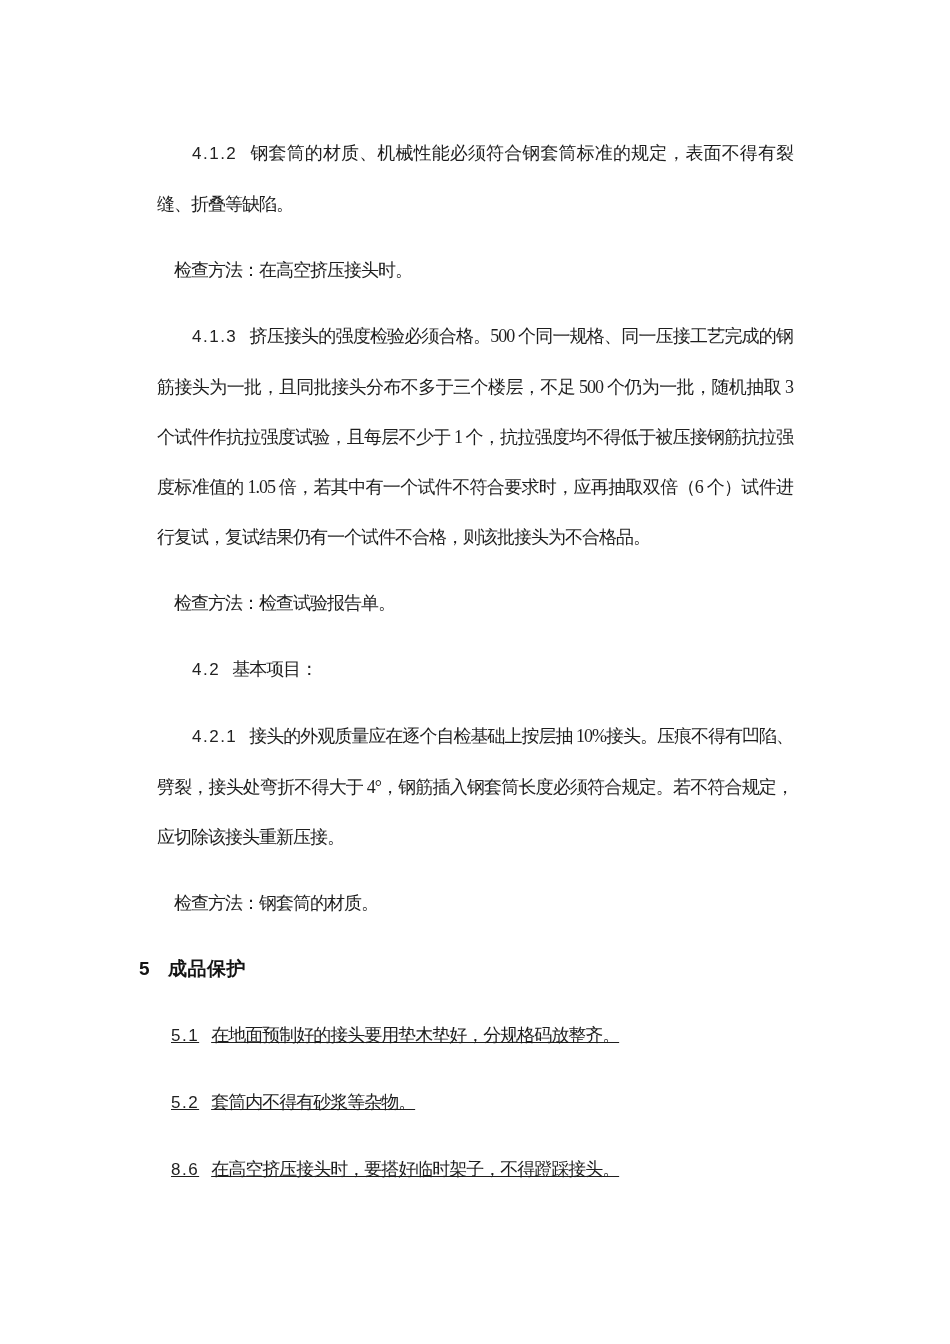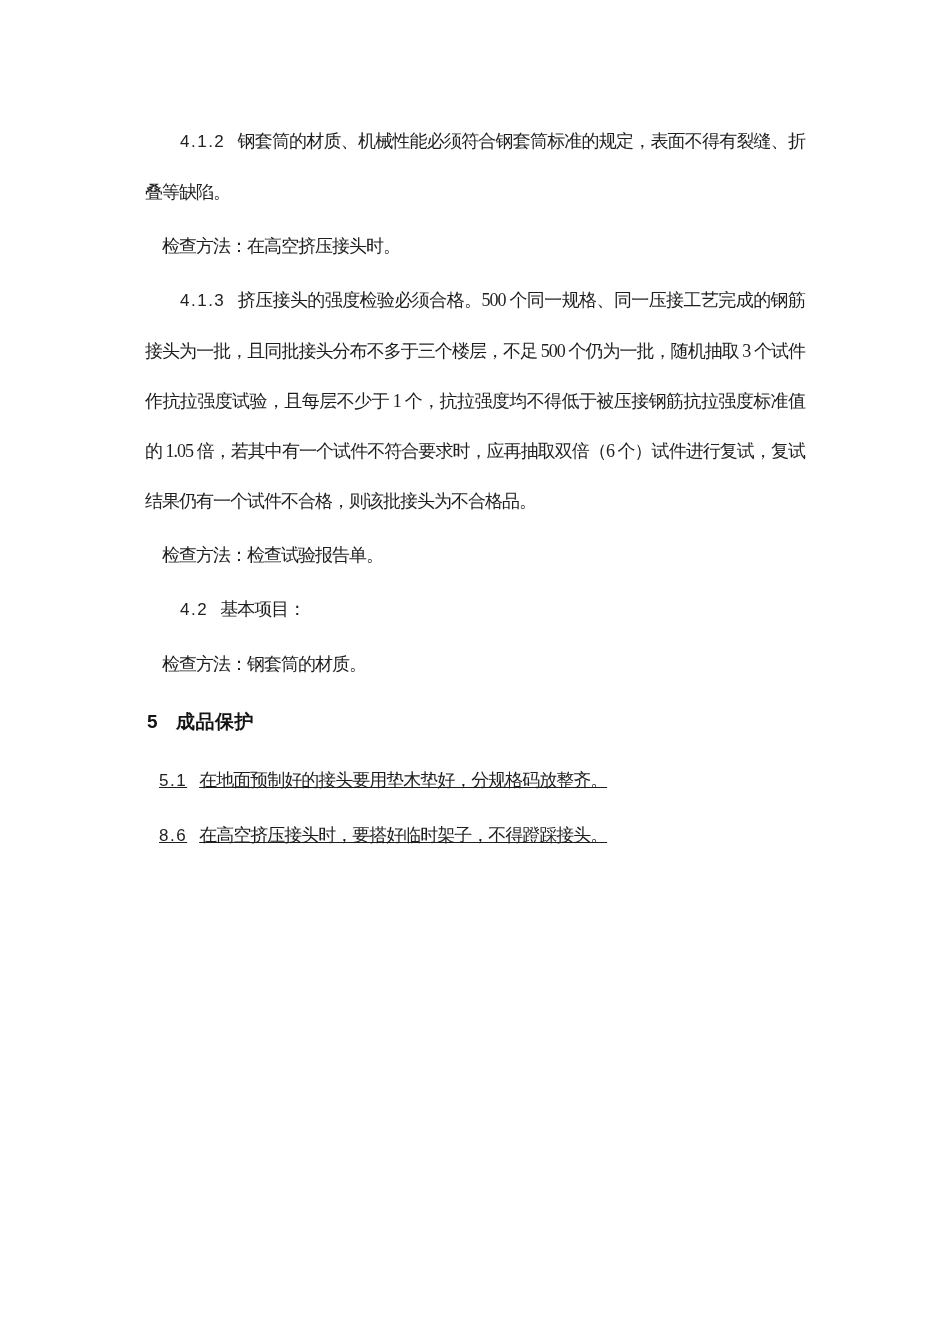--- a/index.html
+++ b/index.html
@@ -14,40 +14,40 @@
     background: #ffffff;
     overflow: hidden;
   }
   .doc-body {
     position: absolute;
     left: 141px;
     top: 112px;
     width: 668px;
   }
   .para {
-    margin: 4px;
+    margin: 16px;
     font-family: "Liberation Serif", "DejaVu Serif", serif;
     font-size: 18px;
     line-height: 50px;
     letter-spacing: -1px;
     color: #1e1e1e;
     text-align: justify;
   }
   .para .num {
     font-family: "Liberation Sans", "DejaVu Sans", sans-serif;
     font-size: 17px;
     letter-spacing: 1.5px;
     padding-right: 12px;
     color: #222222;
   }
   .indent-clause { text-indent: 35px; }   
   .indent-item   { text-indent: 14px; text-decoration: underline; }   
   .indent-method { text-indent: 17px; }   
   .heading {
-    margin: 8px;
+    margin: 0;
     font-family: "Liberation Sans", "DejaVu Sans", sans-serif;
     font-weight: bold;
     font-size: 19px;
     line-height: 50px;
     letter-spacing: 0.5px;
     color: #141414;
     text-indent: -2px;
   }
   .heading .hnum {
     padding-right: 18px;
@@ -62,27 +62,29 @@
     <p class="para indent-clause"><span class="num">4.1.2</span><span>钢套筒的材质、机械性能必须符合钢套筒标准的规定，表面不得有裂缝、折叠等缺陷。</span></p>
 
     <p class="para indent-method"><span>检查方法：在高空挤压接头时。</span></p>
 
     <p class="para indent-clause"><span class="num">4.1.3</span><span>挤压接头的强度检验必须合格。500 个同一规格、同一压接工艺完成的钢筋接头为一批，且同批接头分布不多于三个楼层，不足 500 个仍为一批，随机抽取 3 个试件作抗拉强度试验，且每层不少于 1 个，抗拉强度均不得低于被压接钢筋抗拉强度标准值的 1.05 倍，若其中有一个试件不符合要求时，应再抽取双倍（6 个）试件进行复试，复试结果仍有一个试件不合格，则该批接头为不合格品。</span></p>
 
     <p class="para indent-method"><span>检查方法：检查试验报告单。</span></p>
 
     <p class="para indent-clause"><span class="num">4.2</span><span>基本项目：</span></p>
 
+    <p class="para indent-clause"><span class="num">4.2.1</span><span>接头的外观质量应在逐个自检基础上按层抽 10%接头。压痕不得有凹陷、劈裂，接头处弯折不得大于 4°，钢筋插入钢套筒长度必须符合规定。若不符合规定，应切除该接头重新压接。</span></p>
 
 
 
     <p class="para indent-method"><span>检查方法：钢套筒的材质。</span></p>
 
     <h2 class="heading"><span class="hnum">5</span><span>成品保护</span></h2>
 
     <p class="para indent-item"><span class="num">5.1</span><span>在地面预制好的接头要用垫木垫好，分规格码放整齐。</span></p>
 
+    <p class="para indent-item"><span class="num">5.2</span><span>套筒内不得有砂浆等杂物。</span></p>
 
     <p class="para indent-item"><span class="num">8.6</span><span>在高空挤压接头时，要搭好临时架子，不得蹬踩接头。</span></p>
 
 
   </div>
 </div>
 
 </body></html>

